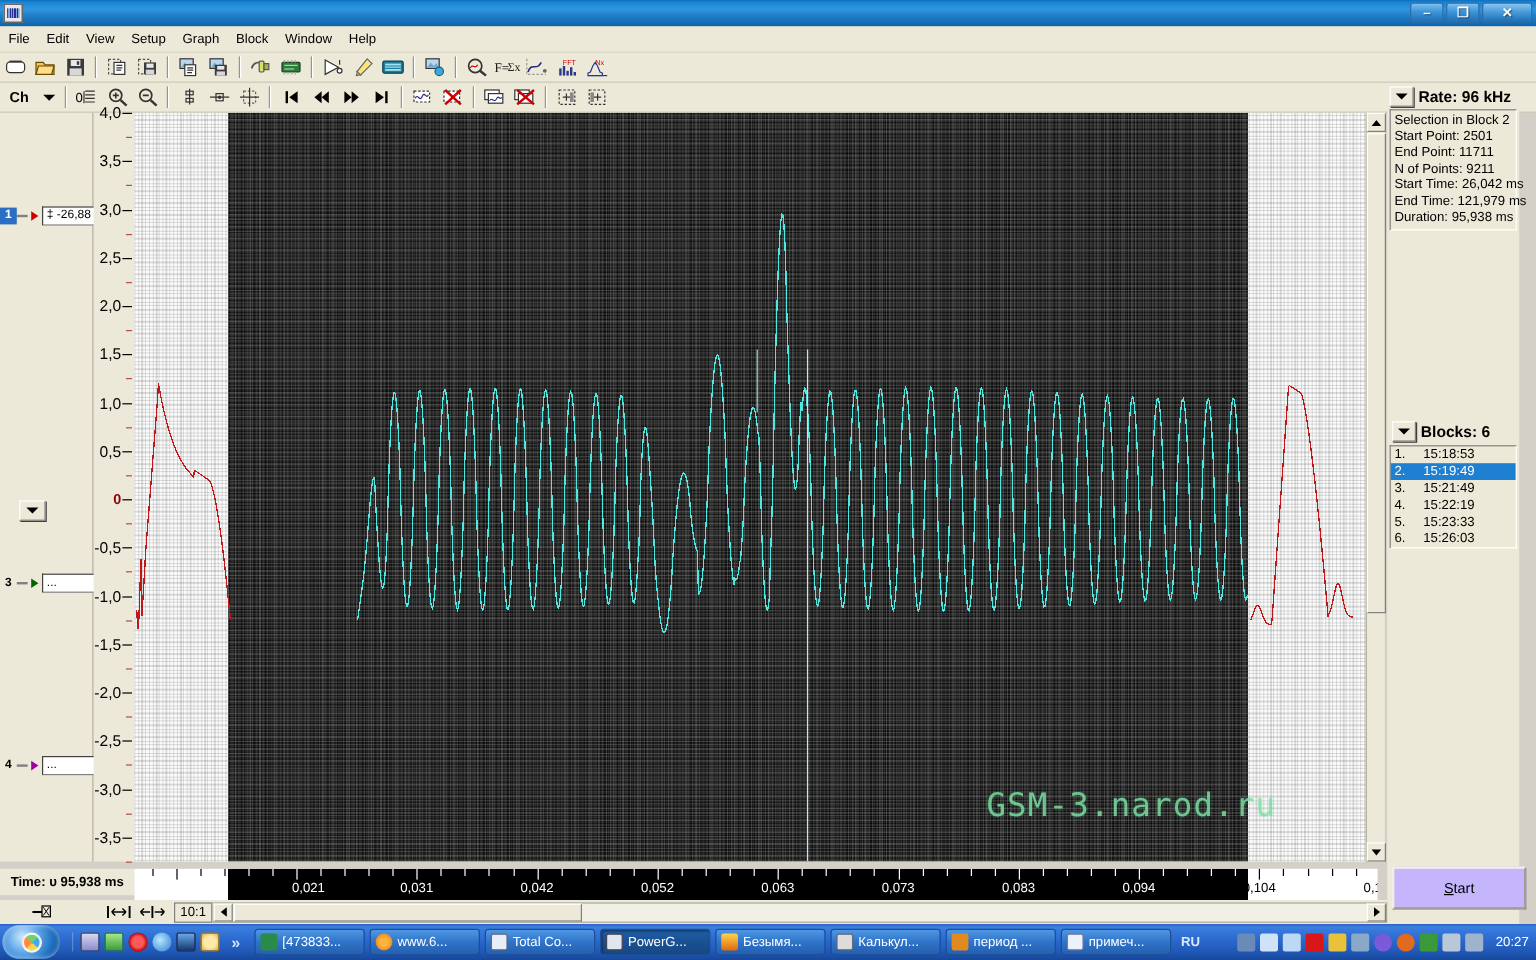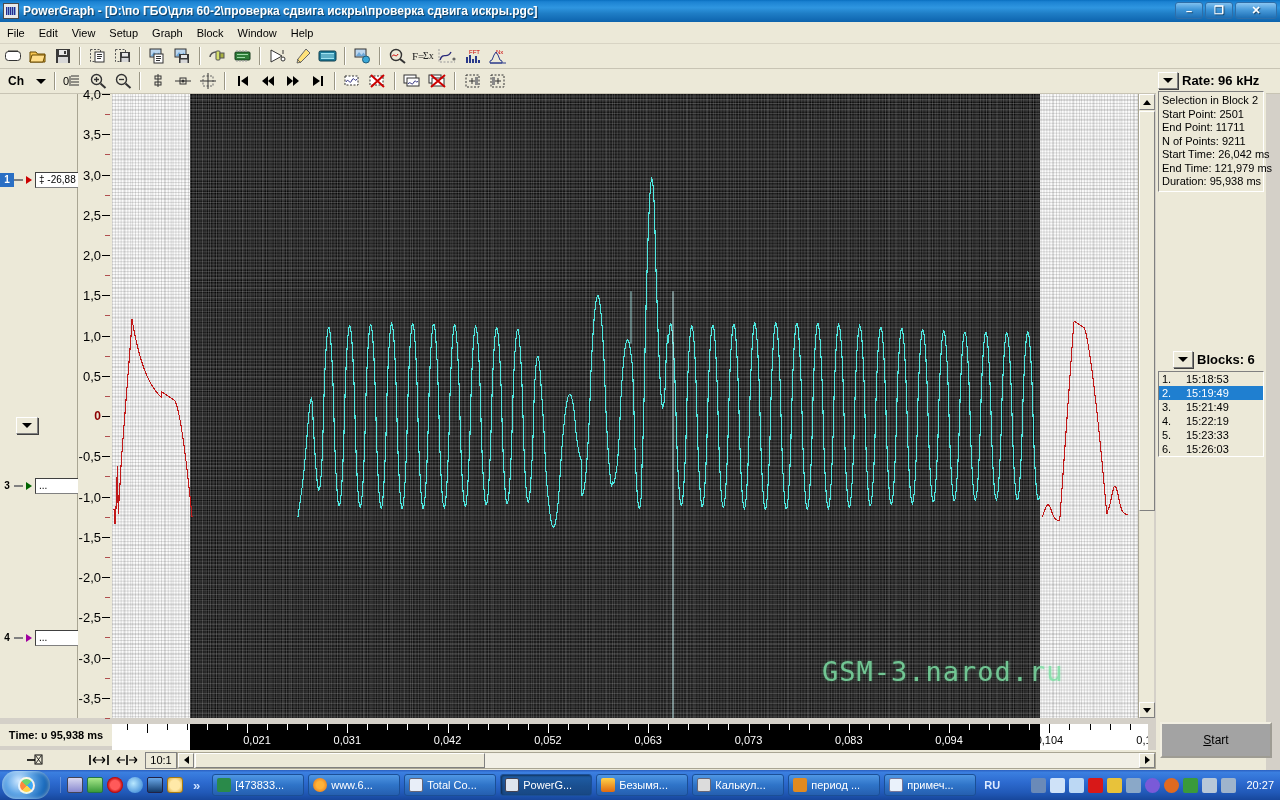--- a/index.html
+++ b/index.html
@@ -182,31 +182,31 @@
     border:1px solid #fff;border-right-color:#808080;border-bottom-color:#808080;
     box-shadow:1px 1px 0 #404040;
     display:flex;align-items:center;justify-content:center;margin-right:4px;
   }
   .rate-txt{ font-size:13px;font-weight:bold;color:#000; }
   .infobox{
     margin:1px 2px 0 2px;border:1px solid #808080;border-right-color:#fff;border-bottom-color:#fff;
     background:#ece9d8;padding:2px 3px;
   }
   .infobox div{ font-size:11px;line-height:13.5px;white-space:nowrap;color:#000; }
-  .blocks-hdr{ display:flex;align-items:center;height:20px;padding-left:17px;margin-top:6px; }
+  .blocks-hdr{ display:flex;align-items:center;height:20px;padding-left:4px;margin-top:6px; }
   .blockbox{
     margin:1px 2px 0 2px;border:1px solid #808080;border-right-color:#fff;border-bottom-color:#fff;
     background:#ece9d8;
   }
   .brow{ display:flex;font-size:11px;line-height:14px;padding-left:3px;color:#000; }
   .brow .bn{ width:24px; }
   .brow.sel{ background:#1f7fd0;color:#fff; }
   .startbtn{
     position:absolute;left:4px;bottom:12px;width:112px;height:36px;
-    background:#a3a3a3;border:2px outset #f2efe2;
+    background:#c4b5fd;border:2px outset #f2efe2;
     display:flex;align-items:center;justify-content:center;
     font-size:12px;color:#000;
   }
   .startbtn u{ text-decoration:underline; }
 
   
   .timelabel{
     position:absolute;left:0;top:724px;width:112px;height:22px;
     display:flex;align-items:center;justify-content:center;background:#ece9d8;
     font-size:11px;font-weight:bold;
@@ -277,21 +277,20 @@
 
   .icon-svg{ display:block; }
 </style>
 </head>
 <body>
 
 <div id="app">
 
   <div class="titlebar">
     <div class="ticon"></div>
-    <div class="ttext">PowerGraph - [D:\по ГБО\для 60-2\проверка сдвига искры\проверка сдвига искры.pgc]</div>
     <div class="wbtns">
       <div class="wbtn">
           <span>–</span>
         </div>
       <div class="wbtn">
           <span>❐</span>
         </div>
       <div class="wbtn close">
           <span>✕</span>
         </div>

